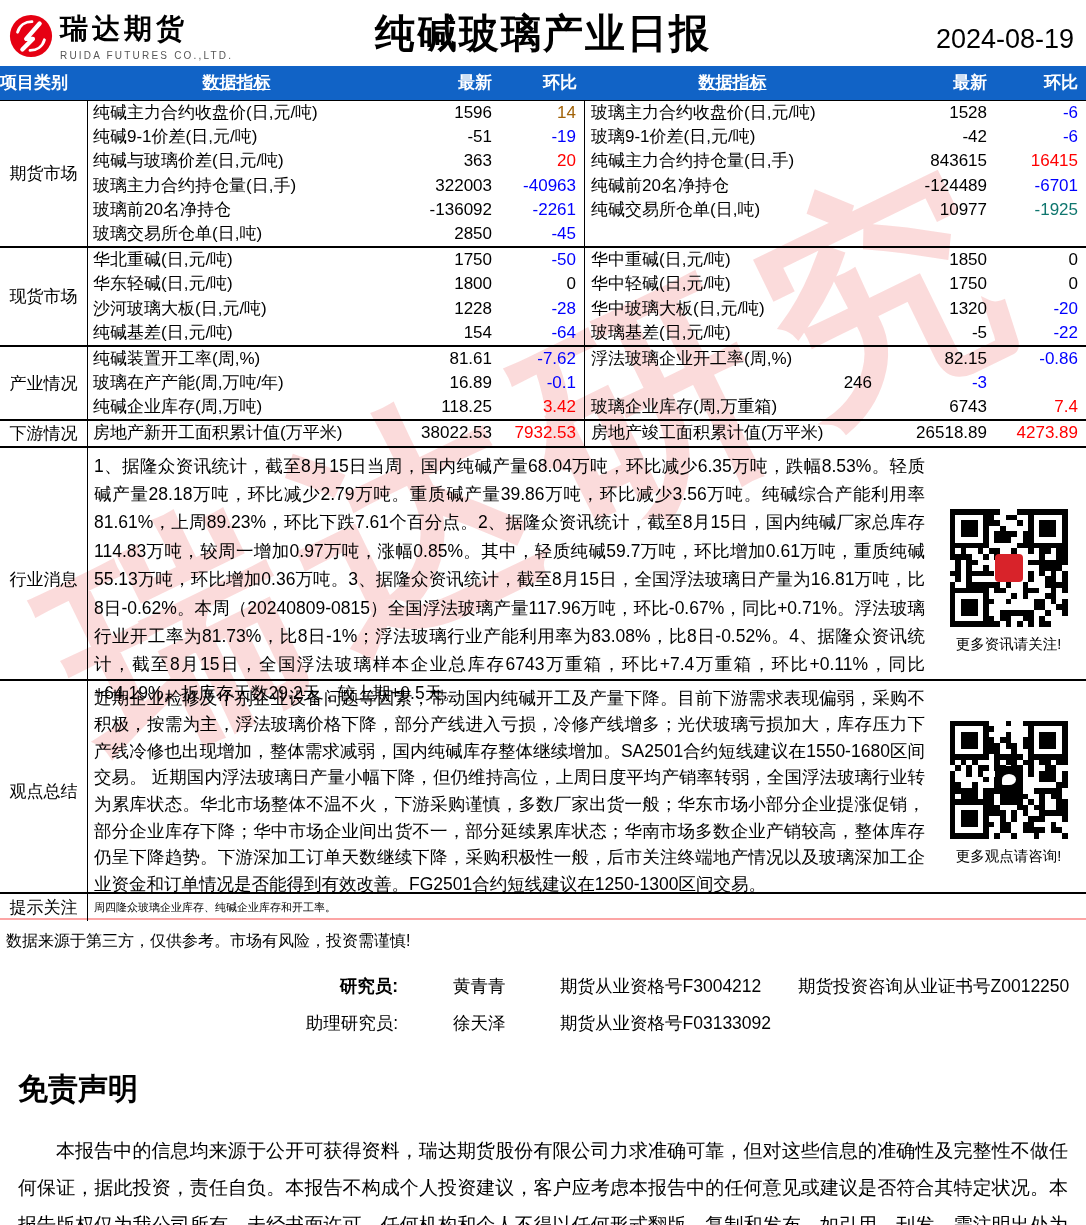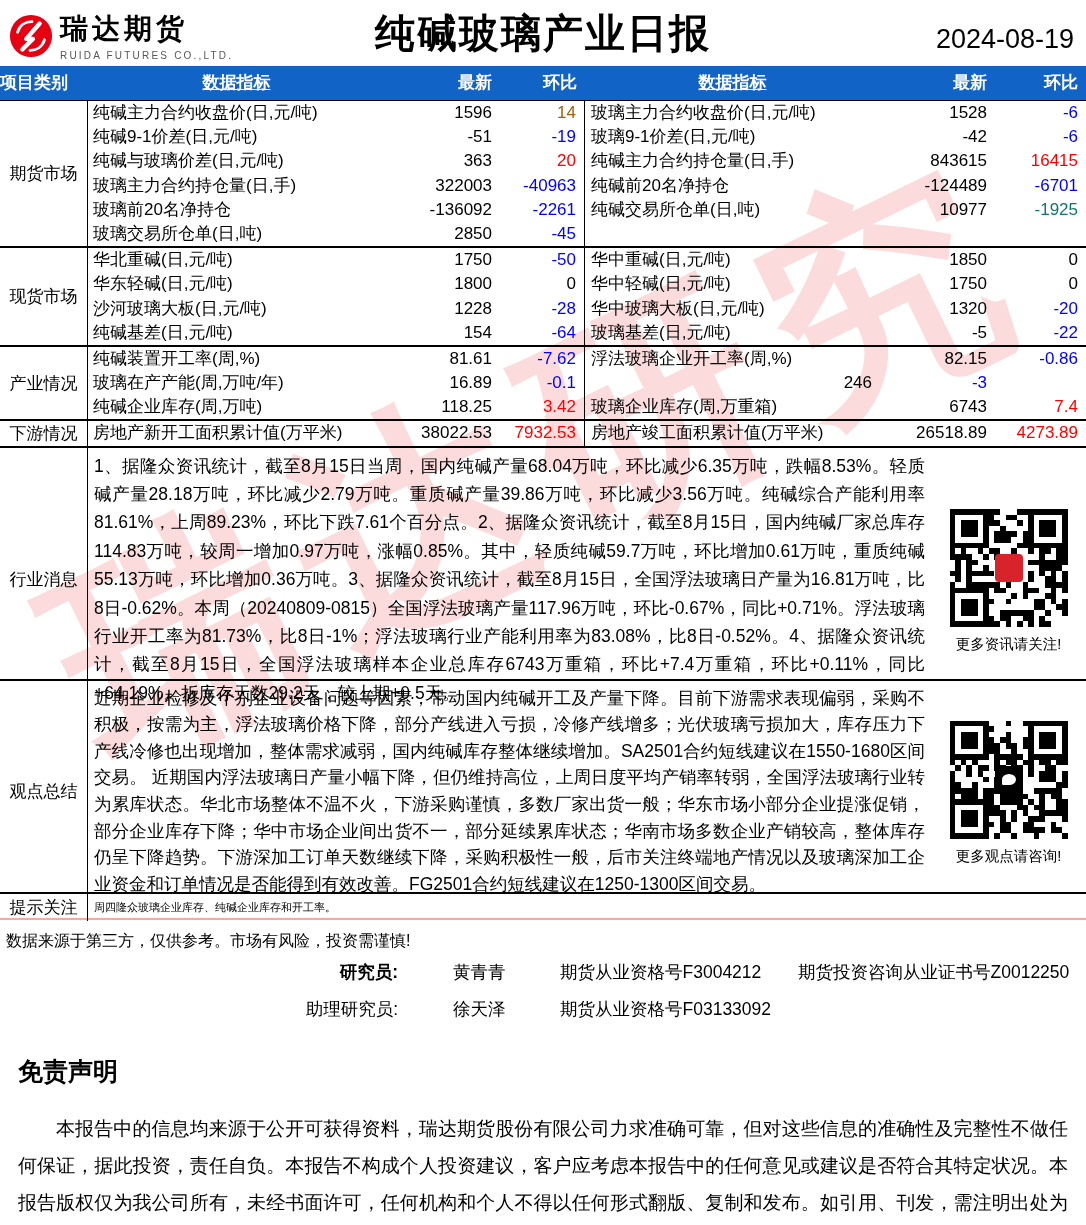--- a/index.html
+++ b/index.html
@@ -63,29 +63,29 @@
   .qr-caption { margin-top:8px; font-size:14.5px; }
 
   
   .alert-row { display:grid; grid-template-columns:88px 1fr; border-top:2px solid #000; border-bottom:2px solid #fca5a5; height:28px; }
   .alert-row .cat { font-size:17px; }
   .alert-text { line-height:27px; font-size:11px; padding-left:6px; }
 
   .footnote { margin-top:11px; padding-left:6px; font-size:16px; }
 
   
-  .researchers { margin-top:8px; display:grid; grid-template-columns:408px 152px 238px 1fr; row-gap:13px; font-size:17.5px; }
+  .researchers { margin-top:22px; display:grid; grid-template-columns:408px 152px 238px 1fr; row-gap:13px; font-size:17.5px; }
   .r-role { text-align:right; padding-right:10px; }
   .r-role.bold { font-weight:bold; }
   .r-name { padding-left:45px; }
   .r-cert { }
 
   
   .disclaimer { margin-top:34px; padding:0 18px; }
-  .disclaimer h2 { font-size:25px; font-weight:bold; }
+  .disclaimer h2 { font-size:30px; font-weight:bold; }
   .disclaimer p { margin-top:22px; font-size:19px; line-height:37px; text-align:justify; text-indent:2em; }
 </style>
 </head>
 <body>
 
 <div class="page">
   <div class="watermark">瑞达研究</div>
 
   <div class="content">
 

